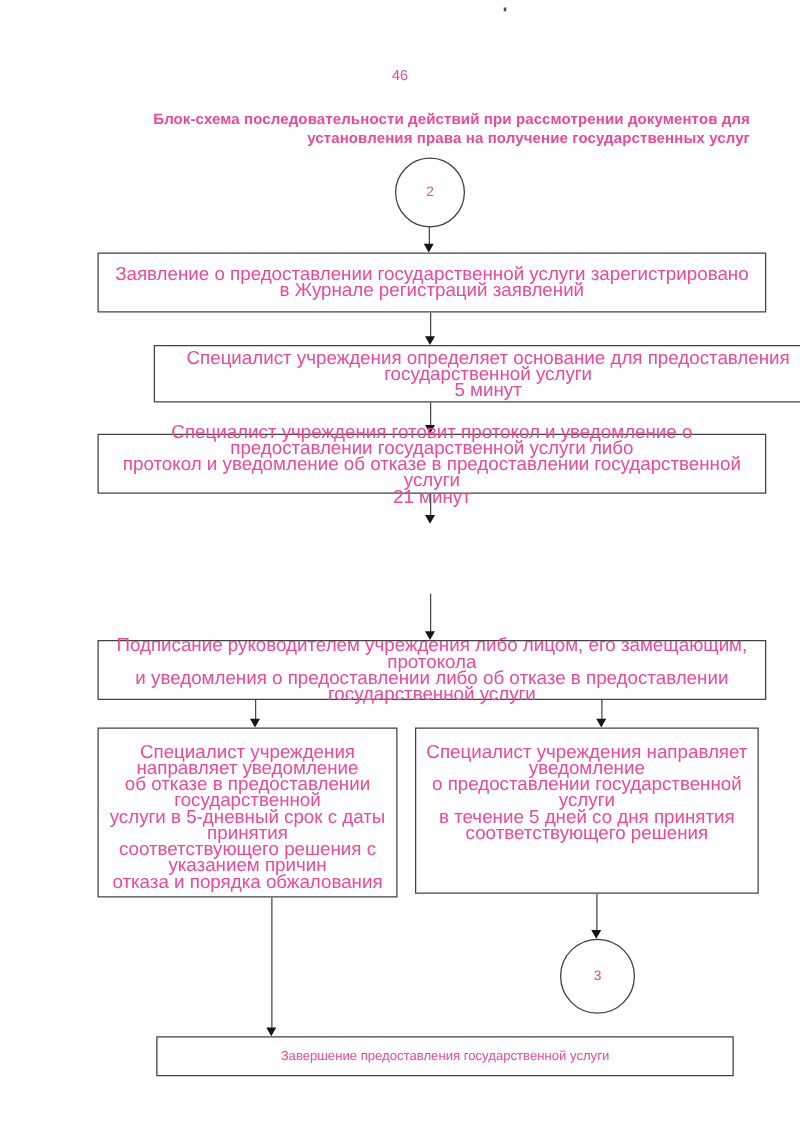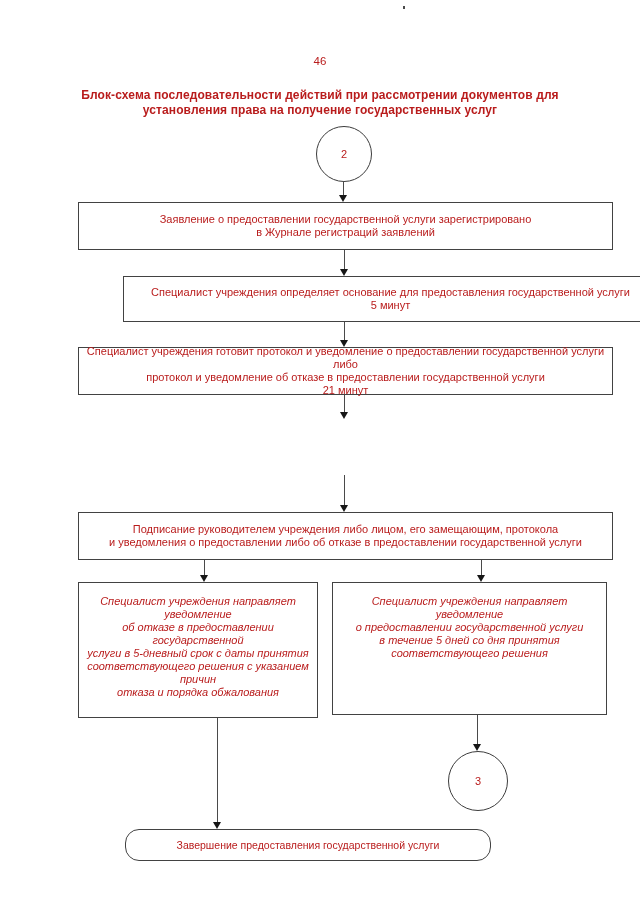--- a/index.html
+++ b/index.html
@@ -1,49 +1,49 @@
 <!DOCTYPE html>
 <html><head>
 <meta charset="utf-8">
 <style>
   html,body{margin:0;padding:0;background:#e8e8e8;}
   .page{
     position:relative;width:640px;height:905px;background:#ffffff;
-    font-family:"Liberation Sans",sans-serif;color:#b91c1c;overflow:hidden;
+    font-family:"Liberation Sans",sans-serif;color:#ec4899;overflow:hidden;
     margin:0 auto;
   }
   .abs{position:absolute;}
   .page-number{top:55px;left:0;width:640px;text-align:center;font-size:11.5px;}
   .title{
-    top:88px;left:40px;width:560px;text-align:center;font-weight:bold;
+    top:88px;left:40px;width:560px;text-align:right;font-weight:bold;
     font-size:12px;line-height:14.5px;white-space:pre-line;letter-spacing:.1px;
   }
   .connector{
     border:1px solid #3c3c3c;border-radius:50%;background:#fff;
     display:flex;align-items:center;justify-content:center;
     font-size:11px;
   }
   .connector.c2{left:316px;top:126px;width:54px;height:54px;}
   .connector.c3{left:448px;top:751px;width:58px;height:58px;}
   .node{
     border:1px solid #424242;background:#fff;box-sizing:border-box;
     display:flex;align-items:center;justify-content:center;
-    text-align:center;font-size:11px;line-height:13px;white-space:pre-line;
+    text-align:center;font-size:15px;line-height:13px;white-space:pre-line;
     padding:2px 6px;
   }
-  .node.top-align{align-items:flex-start;padding-top:12px;font-style:italic;}
+  .node.top-align{align-items:flex-start;padding-top:12px;}
   .node.b1{left:78px;top:202px;width:535px;height:48px;}
   .node.b2{left:78px;top:276px;width:535px;height:46px;margin-left:45px;}
   .node.b3{left:78px;top:347px;width:535px;height:48px;padding:2px 2px;}
   .node.b4{left:78px;top:419px;width:535px;height:56px;}
   .node.b5{left:78px;top:512px;width:535px;height:48px;}
   .node.b6{left:78px;top:582px;width:240px;height:136px;}
   .node.b7{left:332px;top:582px;width:275px;height:133px;}
   .terminator{
-    left:125px;top:829px;width:366px;height:32px;border-radius:14px;
+    left:125px;top:829px;width:462px;height:32px;border-radius:0;
     border:1px solid #424242;background:#fff;box-sizing:border-box;
     display:flex;align-items:center;justify-content:center;
     font-size:10.5px;
   }
   .varrow{position:absolute;width:9px;}
   .varrow::before{
     content:"";position:absolute;left:4px;top:0;width:1px;bottom:6px;
     background:#4a4a4a;
   }
   .varrow::after{

